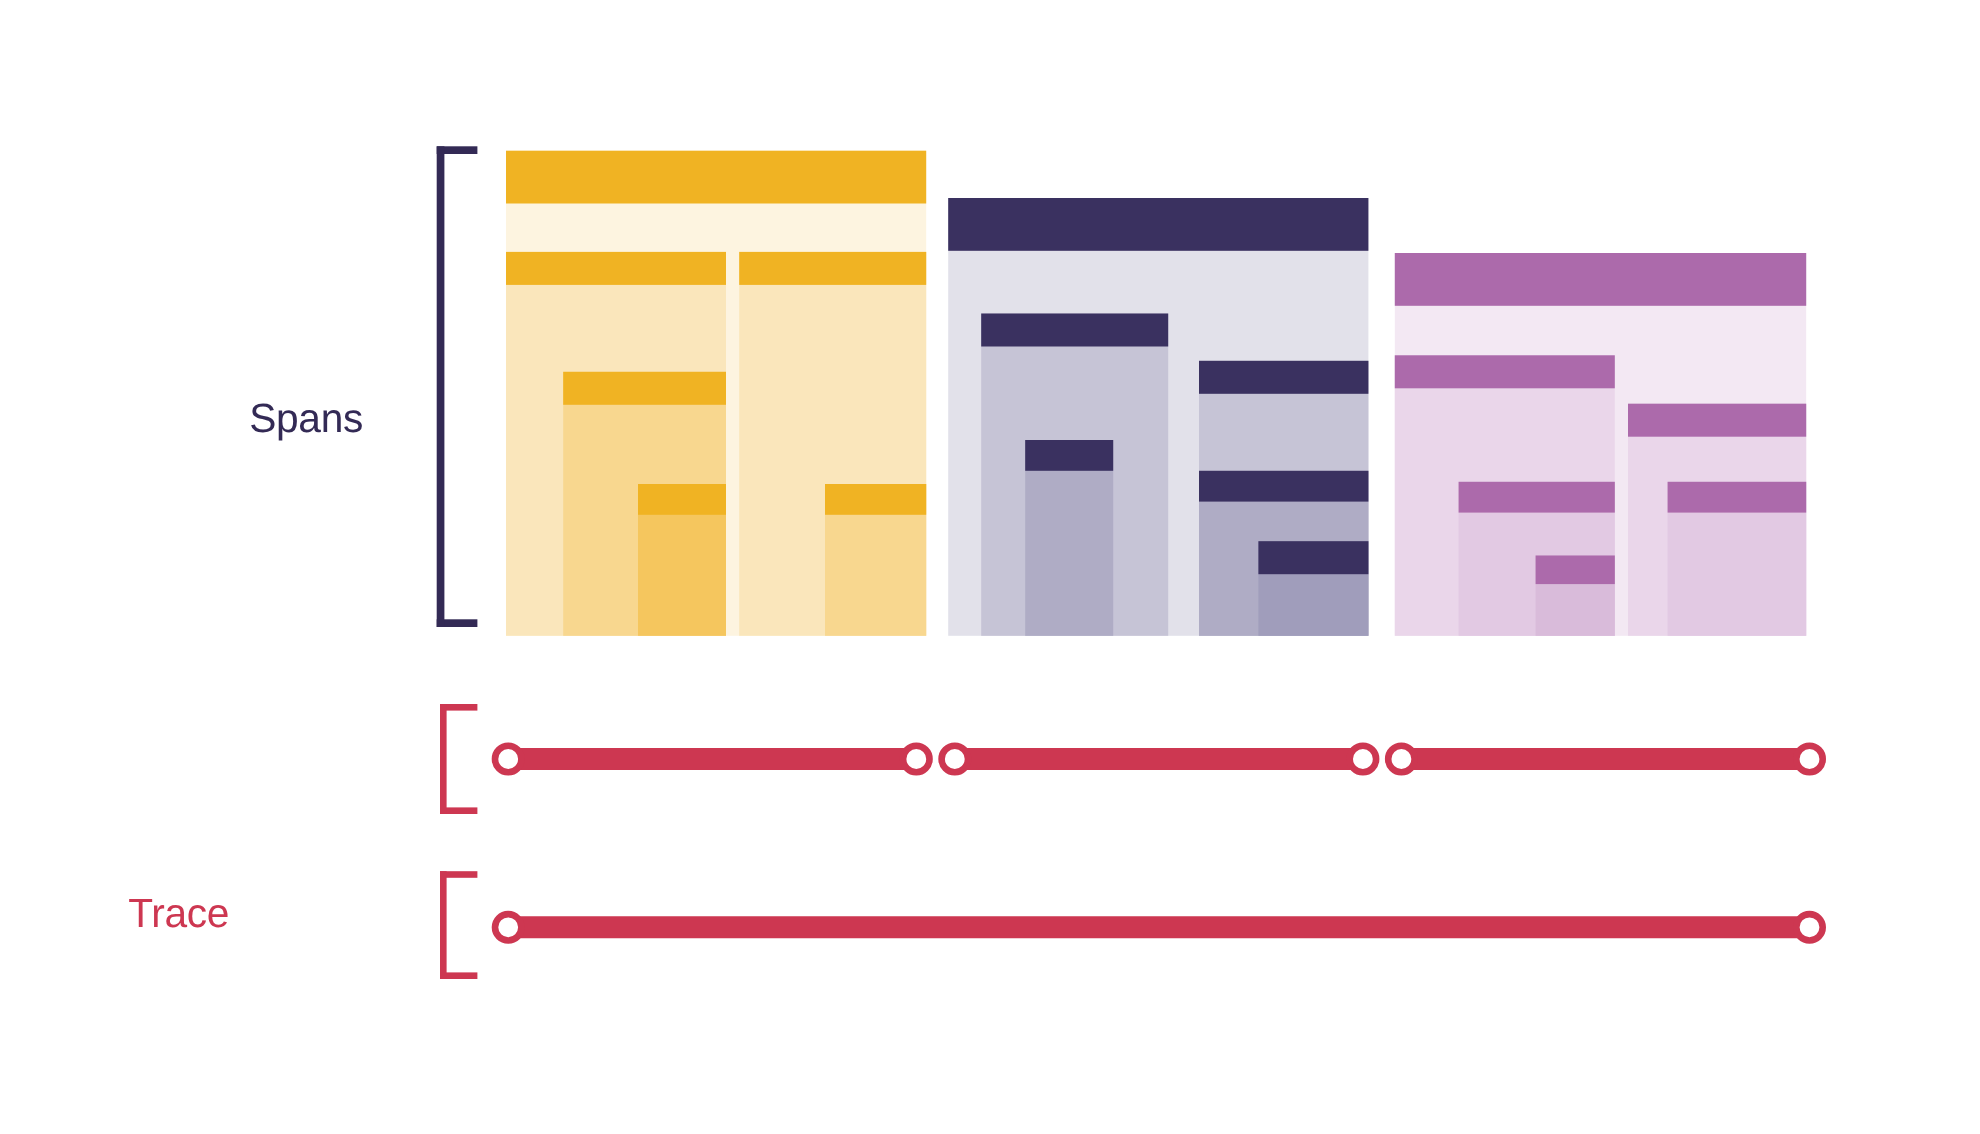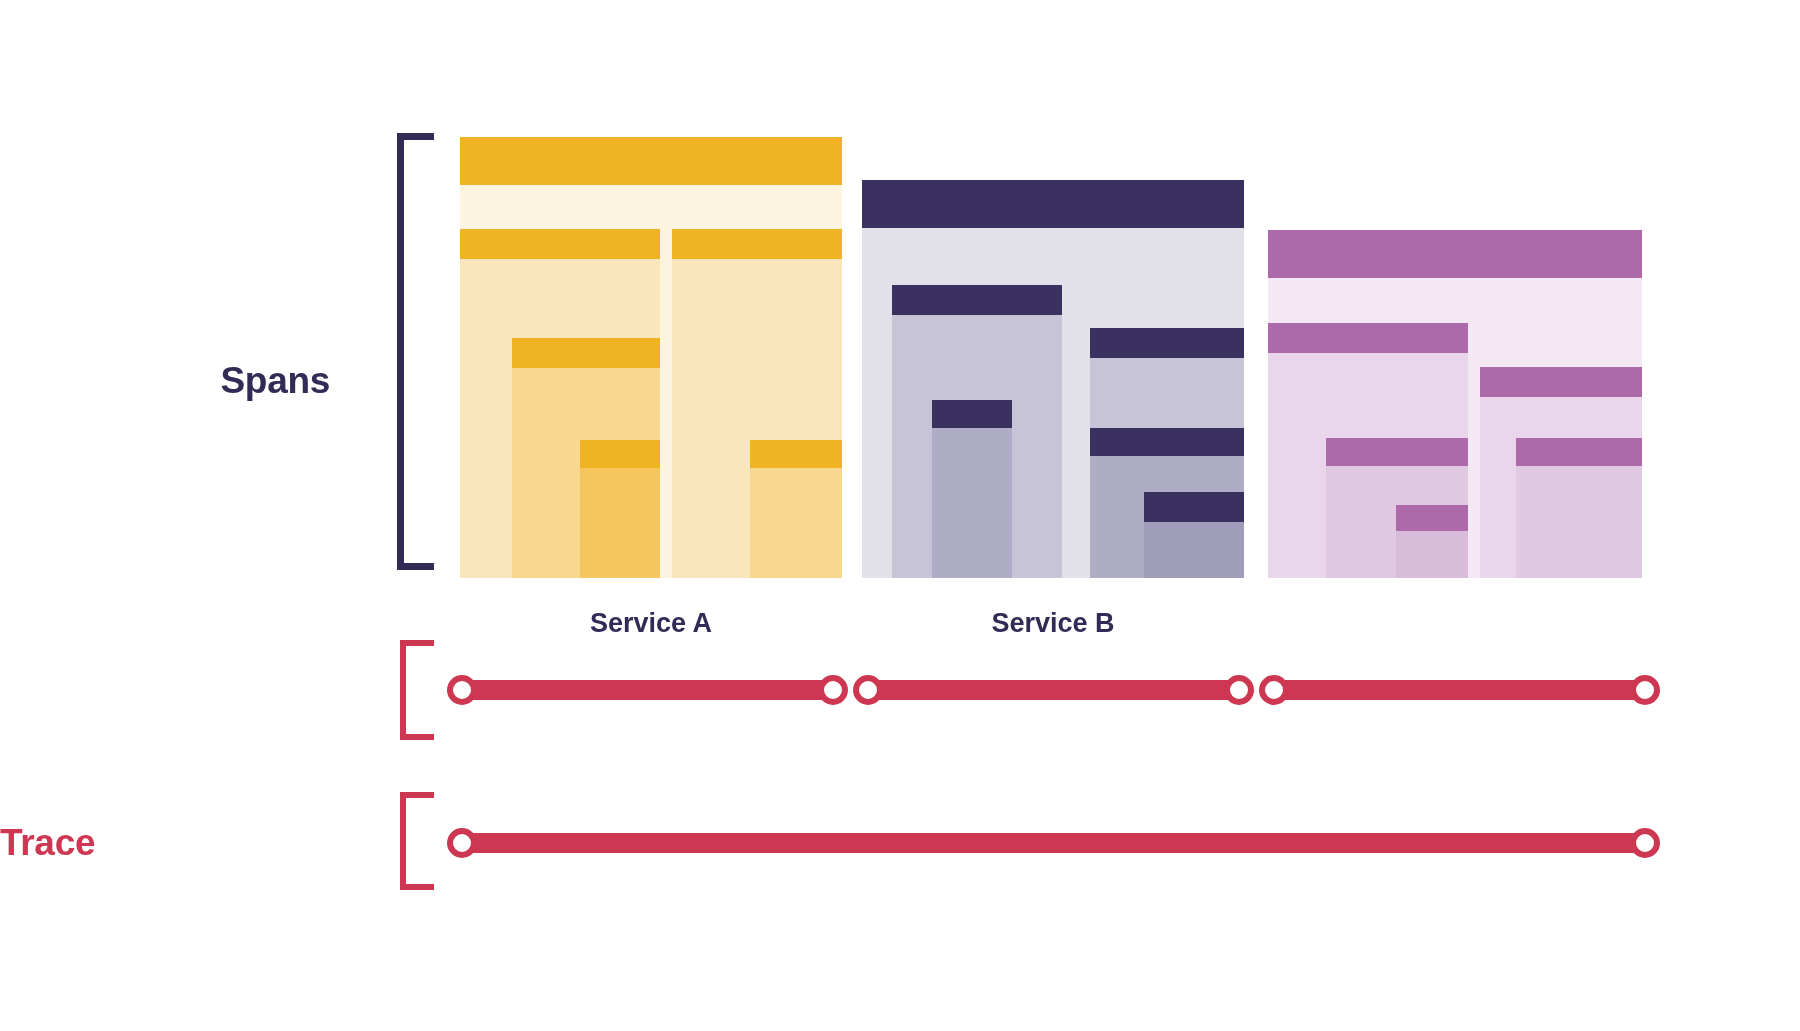--- a/index.html
+++ b/index.html
@@ -16,21 +16,21 @@
   }
   #stage {
     position: absolute;
     left: 0;
     top: 0;
     width: 1800px;
     height: 1031px;
   }
   .row-label {
     position: absolute;
-    font-weight: bold;
+    font-weight: normal;
     white-space: nowrap;
     letter-spacing: -0.3px;
   }
   #spans-label {
     left: 0px;
     top: 360px;
     width: 330px;
     text-align: right;
     font-size: 37px;
     color: #332a55;
@@ -40,24 +40,23 @@
     top: 655px;
     width: 363px;
     text-align: right;
     font-size: 37px;
     color: #cd3751;
   }
   #trace-label {
     left: 0px;
     top: 810px;
     width: 325px;
-    text-align: left;
+    text-align: center;
     font-size: 37px;
     color: #cd3751;
-    margin-top: 12px;
   }
   
   .bracket {
     position: absolute;
     box-sizing: border-box;
     border-left-style: solid;
     border-top-style: solid;
     border-bottom-style: solid;
     border-right: none;
   }
@@ -158,21 +157,20 @@
 
     <div class="span-box" style="left:212px; top:229px; width:170px; height:349px; background:#fae6bb;">
       <div class="span-head" style="height:30px; background:#f0b323;"></div>
     </div>
 
     <div class="span-box" style="left:290px; top:440px; width:92px; height:138px; background:#f8d78f;">
       <div class="span-head" style="height:28px; background:#f0b323;"></div>
     </div>
   </div>
 
-  <div class="service-caption" id="cap-a" style="left:460px; top:608px; width:382px;">Service A</div>
 
   <div class="service-col" id="col-b" style="left:862px; top:0px; width:382px; height:580px;">
 
     <div class="span-box" style="left:0px; top:180px; width:382px; height:398px; background:#e2e1ea;">
       <div class="span-head" style="height:48px; background:#3a3160;"></div>
     </div>
 
     <div class="span-box" style="left:30px; top:285px; width:170px; height:293px; background:#c6c4d6;">
       <div class="span-head" style="height:30px; background:#3a3160;"></div>
     </div>
@@ -187,21 +185,20 @@
 
     <div class="span-box" style="left:228px; top:428px; width:154px; height:150px; background:#afacc5;">
       <div class="span-head" style="height:28px; background:#3a3160;"></div>
     </div>
 
     <div class="span-box" style="left:282px; top:492px; width:100px; height:86px; background:#a09dbb;">
       <div class="span-head" style="height:30px; background:#3a3160;"></div>
     </div>
   </div>
 
-  <div class="service-caption" id="cap-b" style="left:862px; top:608px; width:382px;">Service B</div>
 
   <div class="service-col" id="col-c" style="left:1268px; top:0px; width:374px; height:580px;">
 
     <div class="span-box" style="left:0px; top:230px; width:374px; height:348px; background:#f3e8f3;">
       <div class="span-head" style="height:48px; background:#ac6aab;"></div>
     </div>
 
     <div class="span-box" style="left:0px; top:323px; width:200px; height:255px; background:#ead6ea;">
       <div class="span-head" style="height:30px; background:#ac6aab;"></div>
     </div>

